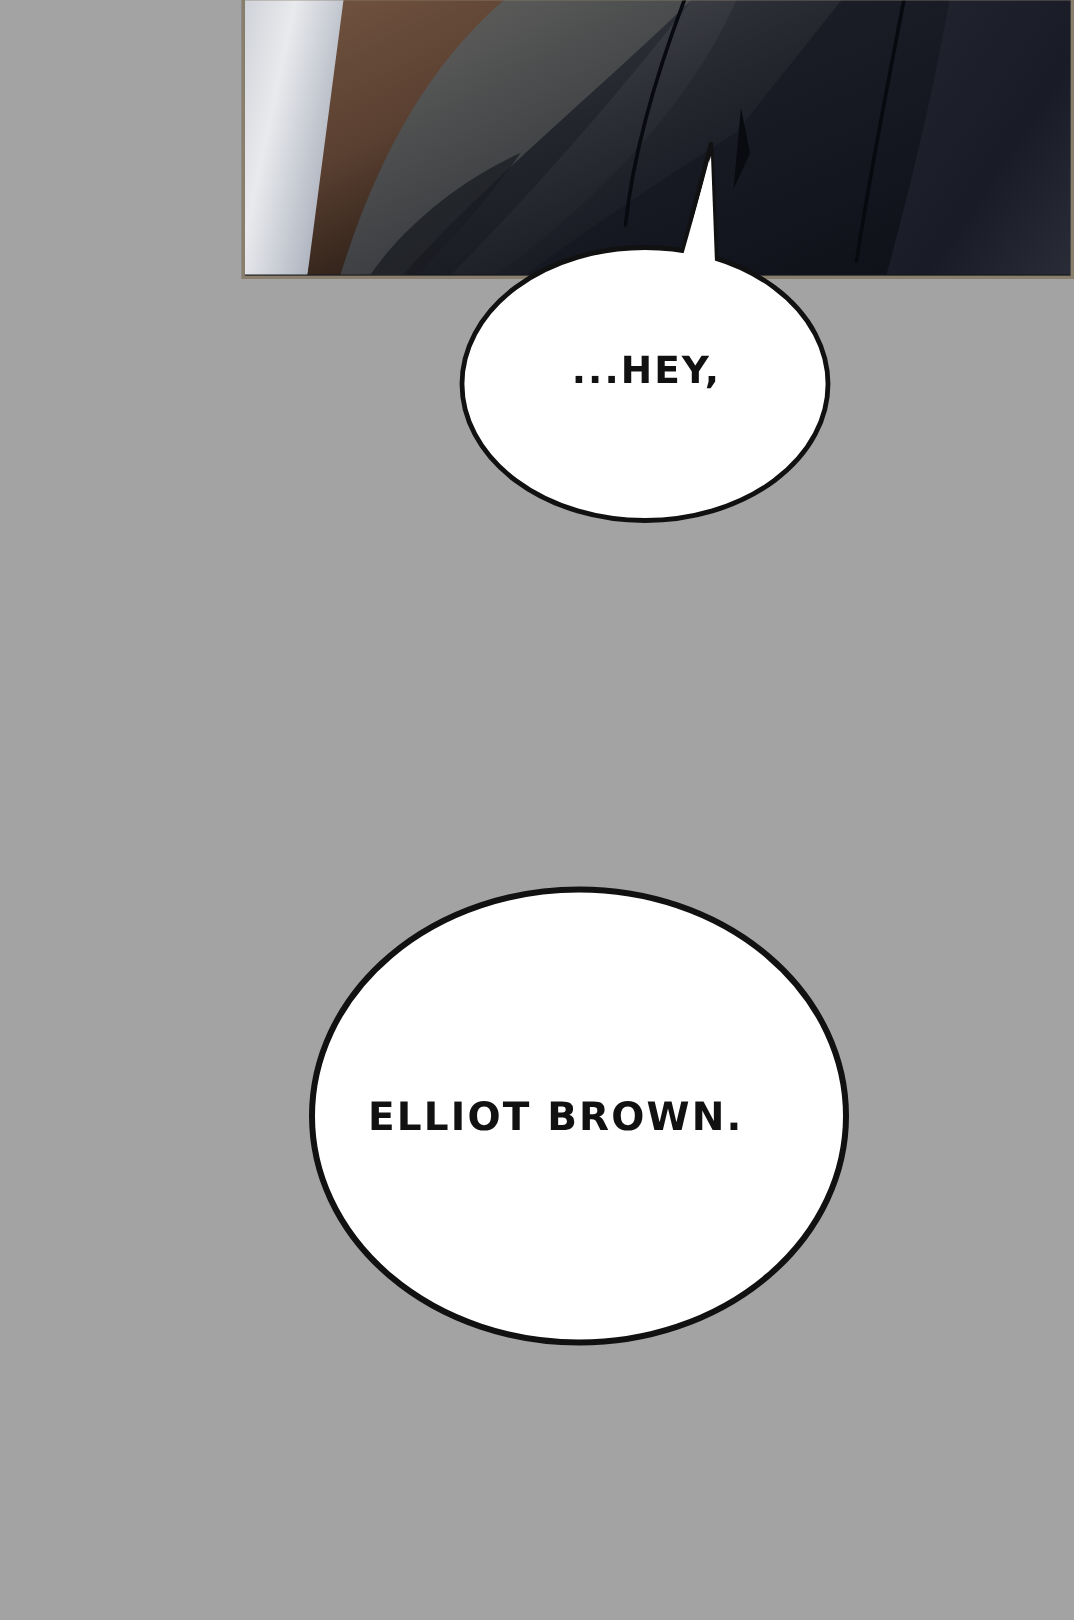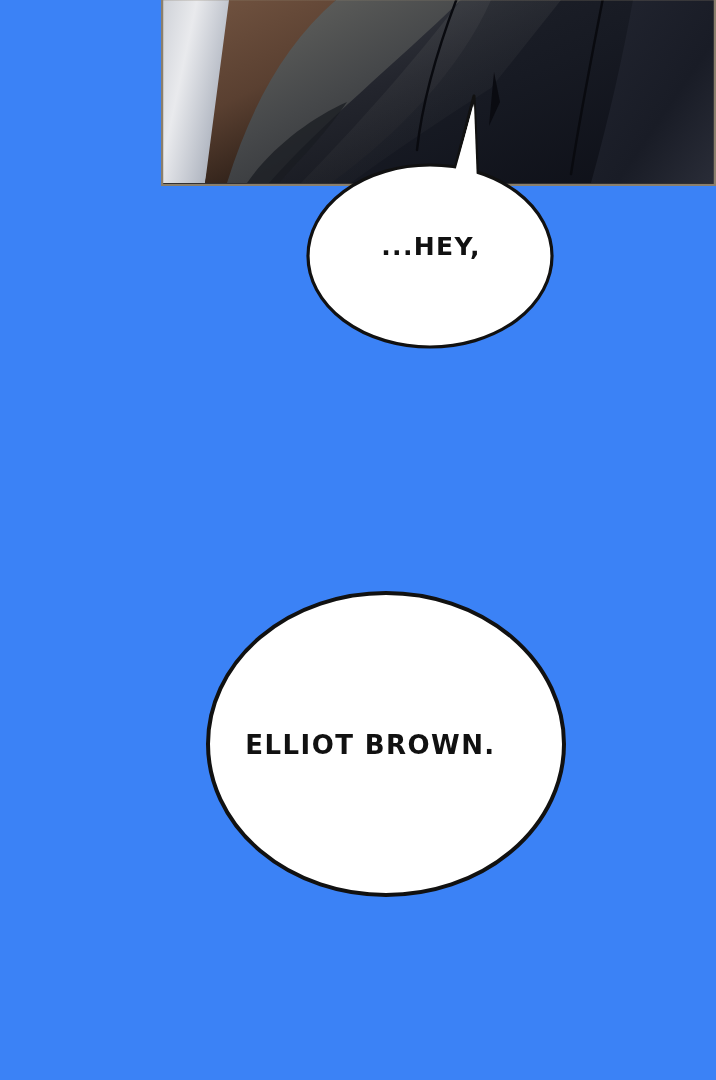--- a/index.html
+++ b/index.html
@@ -10,21 +10,21 @@
   body {
     width: 716px;
     height: 1080px;
     position: relative;
     overflow: hidden;
     font-family: "DejaVu Sans", sans-serif;
   }
   .page {
     position: absolute;
     inset: 0;
-    background: #3b82f6;
+    background: #a3a3a3;
   }
   .comic-panel {
     position: absolute;
     left: 161px;
     top: -2px;
     width: 555px;
     height: 188px;
     overflow: hidden;
   }
   .comic-panel svg, .bubble-layer svg {

